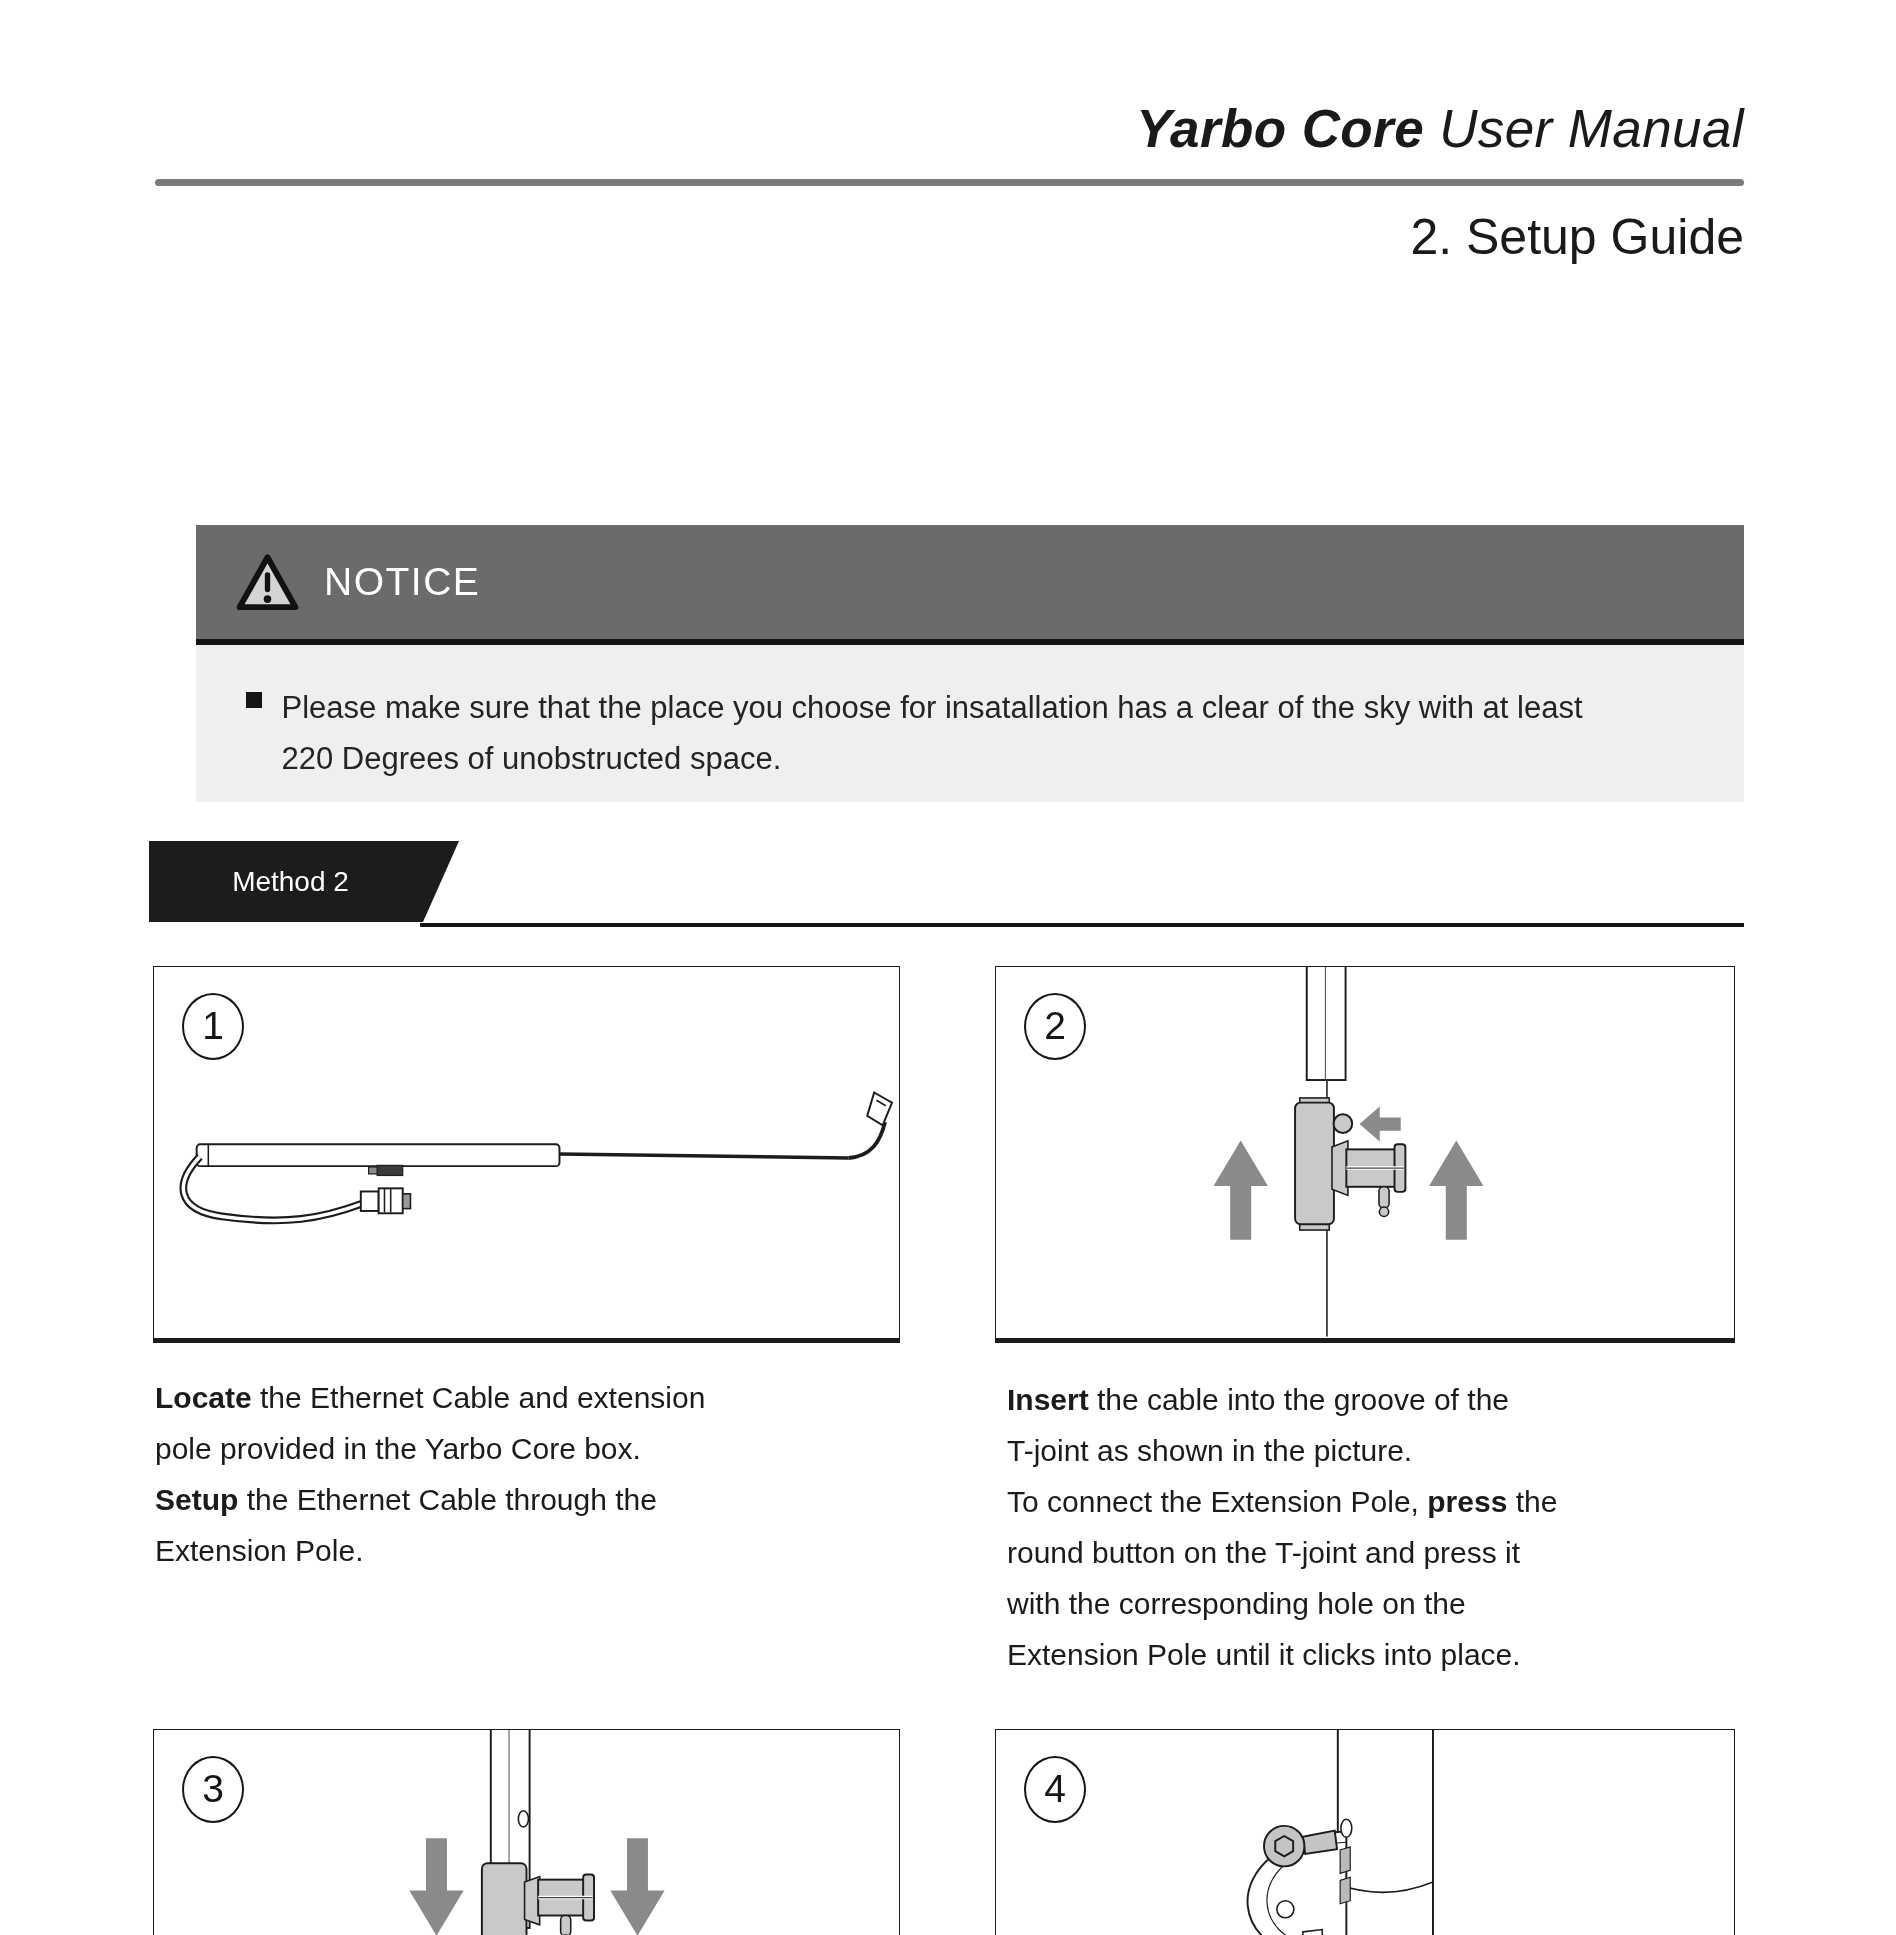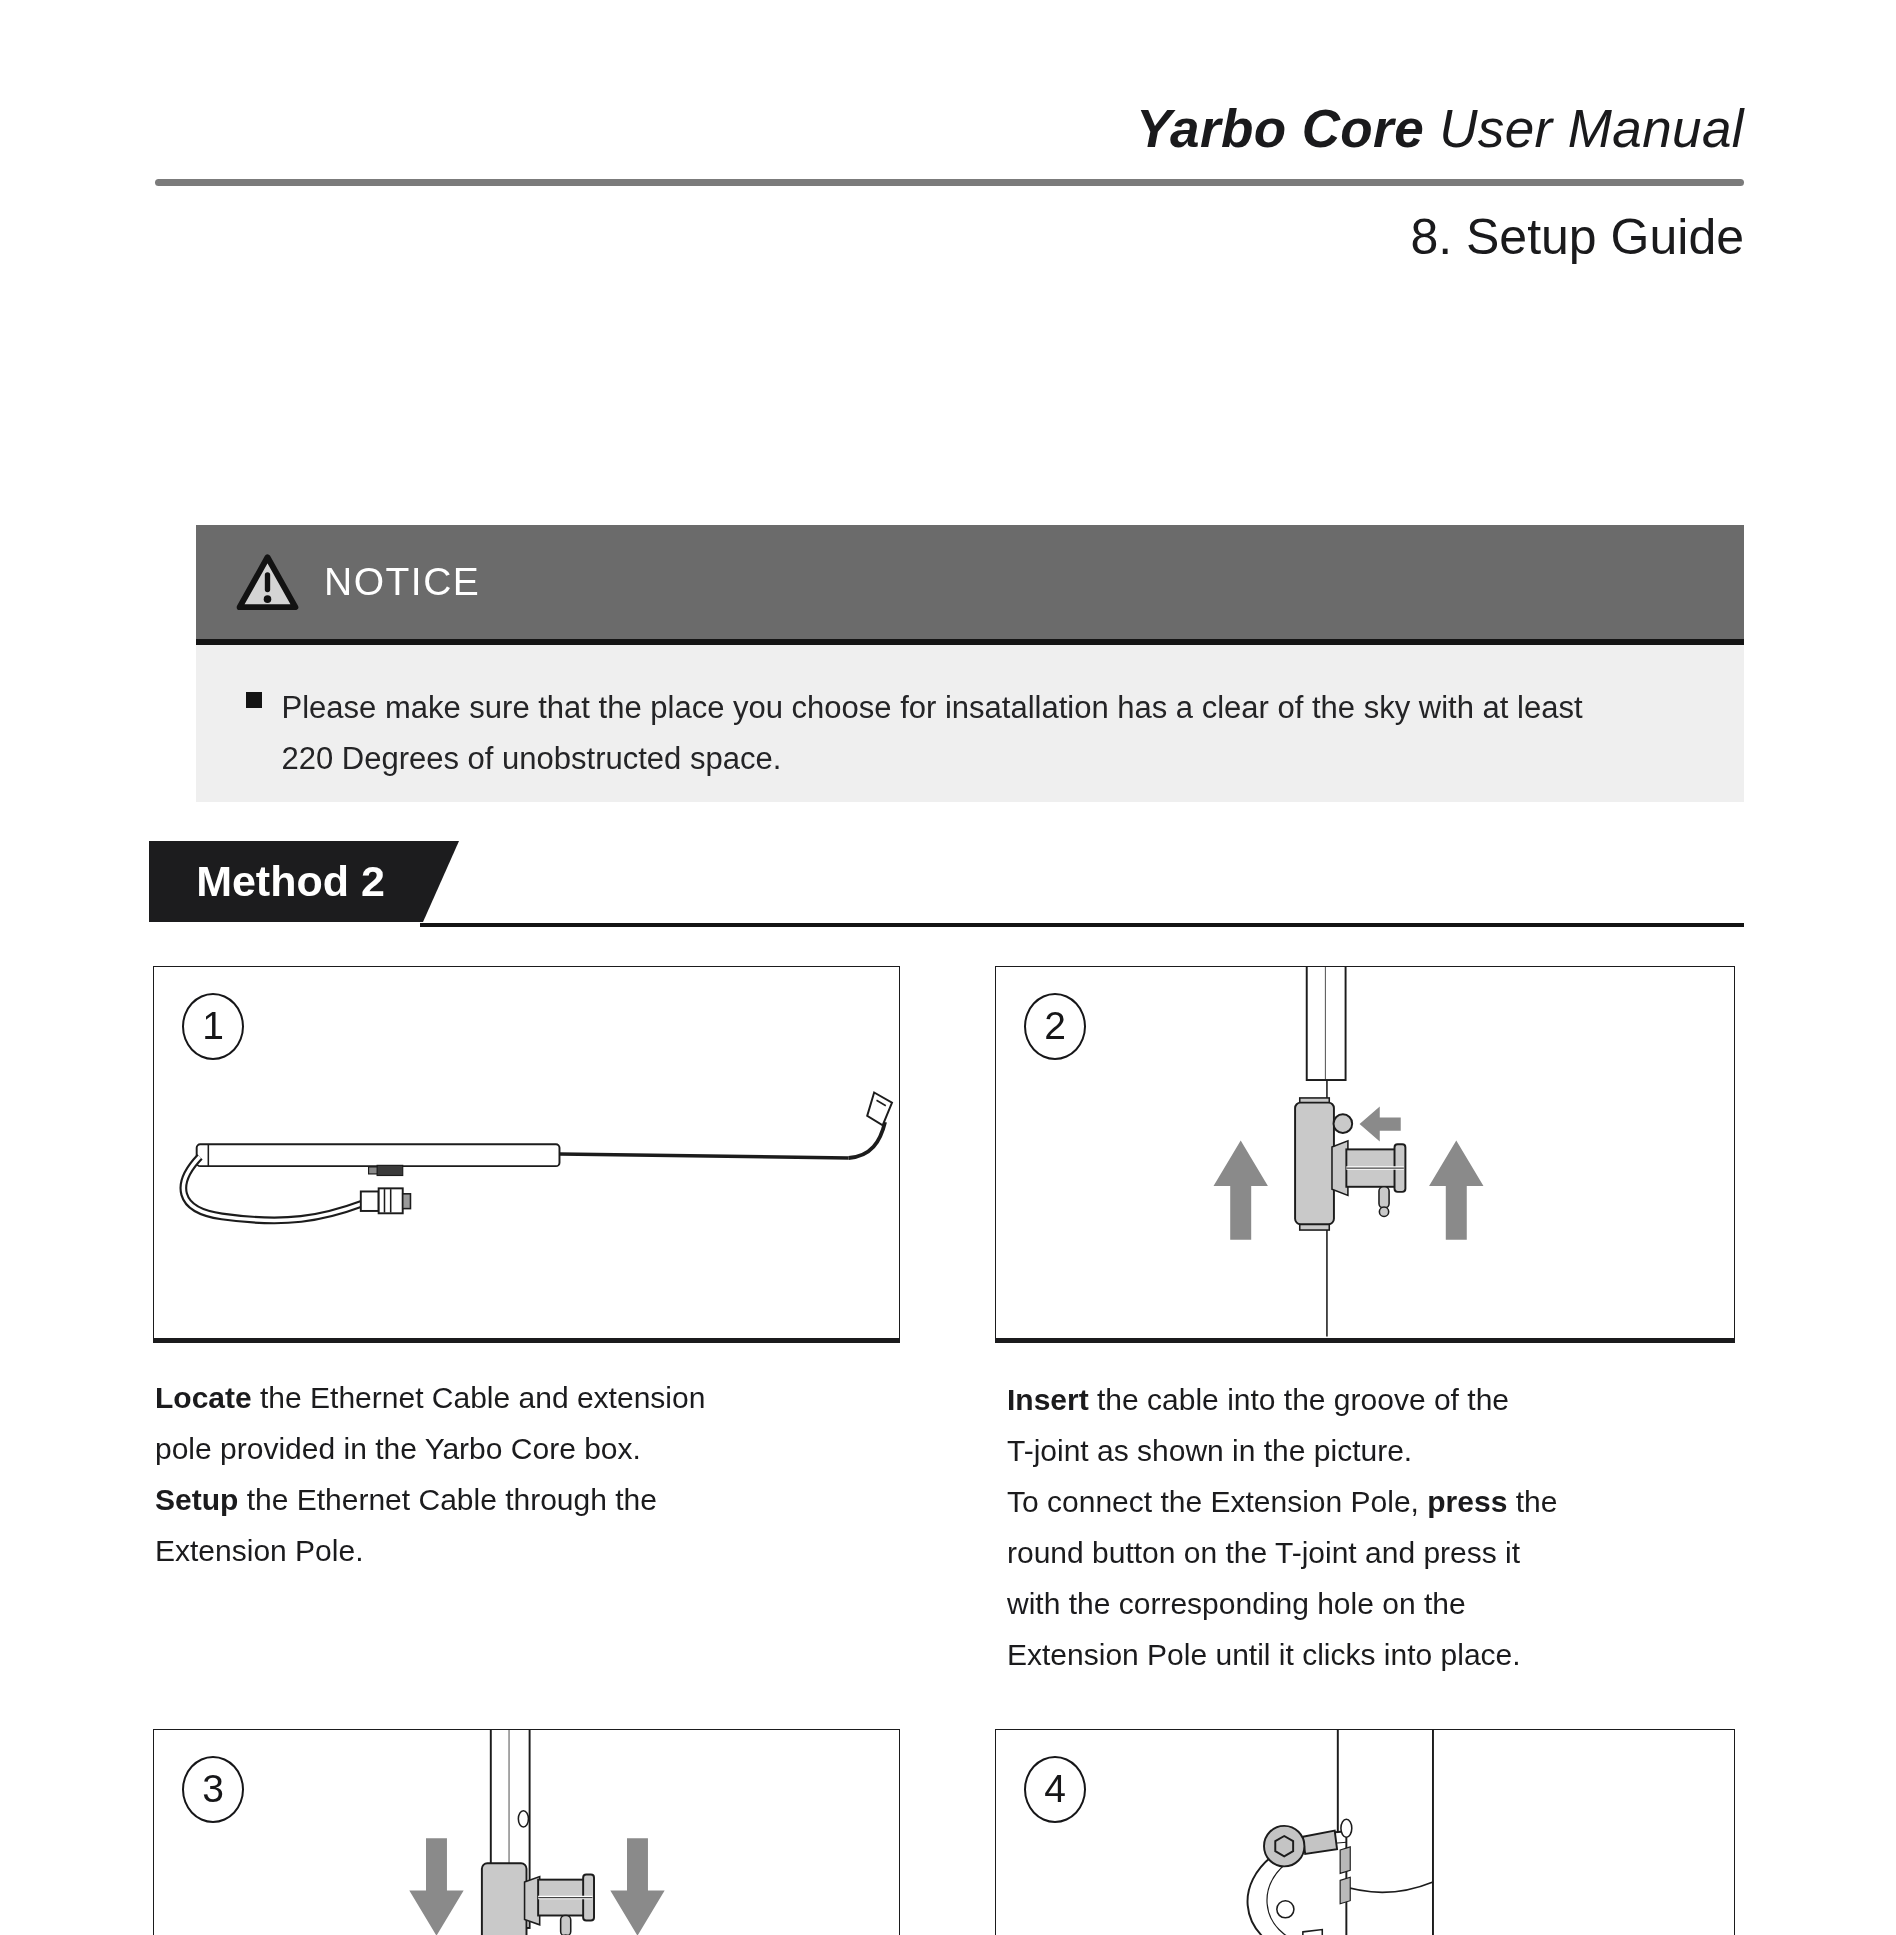--- a/index.html
+++ b/index.html
@@ -46,21 +46,21 @@
     margin-left:20px;font-size:31px;line-height:51px;color:#242426;
     white-space:pre-wrap;
   }
   
   .method-row{position:absolute;left:149px;top:841px;right:152px;height:81px;}
   .method-tag{
     position:absolute;left:0;top:0;width:310px;height:81px;
     background:#1c1c1e;color:#ffffff;
     clip-path:polygon(0 0,100% 0,calc(100% - 36px) 100%,0 100%);
     display:flex;align-items:center;justify-content:center;
-    font-size:43px;padding-right:27px;box-sizing:border-box;font-weight:bold;
+    font-size:28px;padding-right:27px;box-sizing:border-box;
   }
   .method-title{
     position:absolute;left:340px;top:0;height:81px;display:flex;align-items:center;
     font-size:43px;font-weight:700;color:#141416;white-space:nowrap;
   }
   .method-underline{
     position:absolute;left:271px;right:0;top:82px;height:3.5px;background:#141414;
   }
   
   .figure{
@@ -89,21 +89,21 @@
 </style>
 </head>
 <body>
 
 <div id="page">
 
   <div class="doc-title">
     <span class="t-bold">Yarbo Core</span><span class="t-reg"> User Manual</span>
   </div>
   <div class="header-rule"></div>
-  <div class="section-heading">8. Setup Guide</div>
+  <div class="section-heading">2. Setup Guide</div>
 
   <div class="notice">
     <div class="notice-header">
       <svg viewBox="0 0 120 110" aria-hidden="true">
         <path d="M60 8 L112 101 L8 101 Z" fill="#d4d4d4" stroke="#121212" stroke-width="11" stroke-linejoin="round"></path>
         <rect x="55" y="36" width="10" height="37" rx="5" fill="#121212"></rect>
         <circle cx="60" cy="86" r="7" fill="#121212"></circle>
       </svg>
       <span class="notice-label">NOTICE</span>
     </div>

